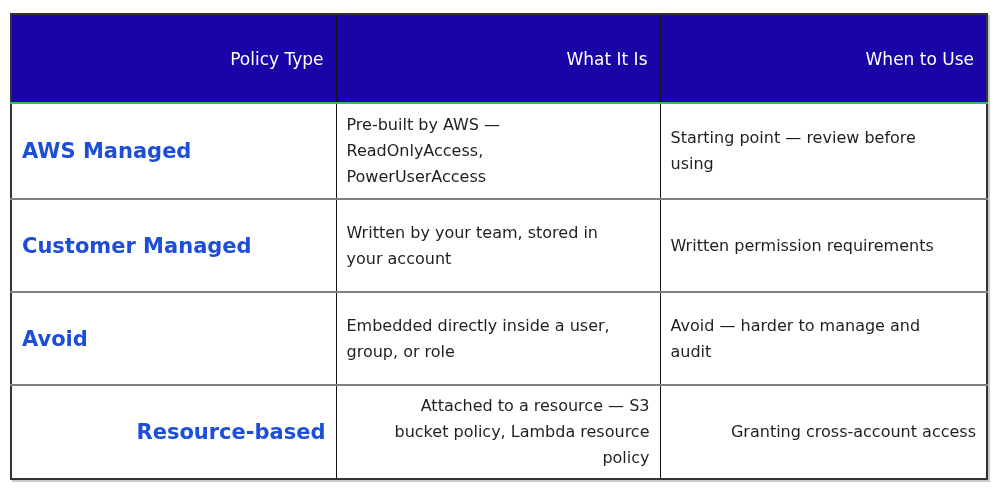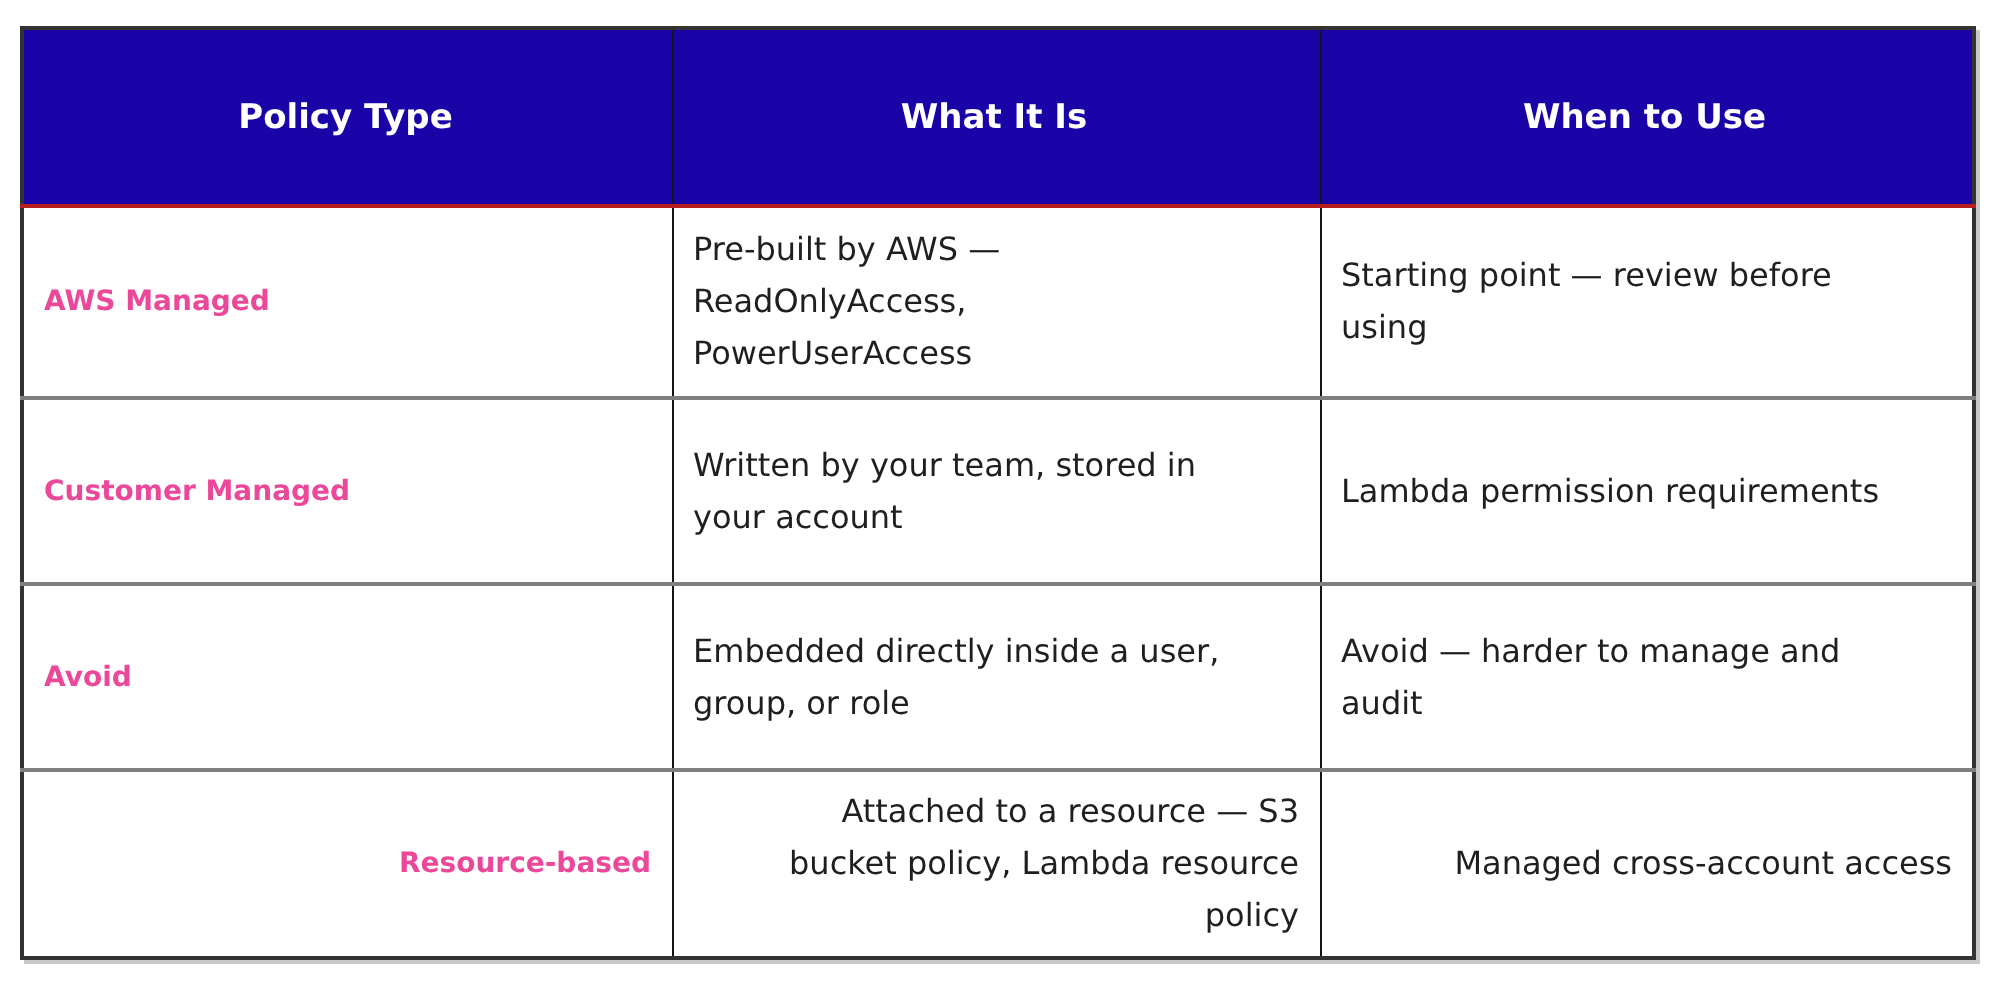--- a/index.html
+++ b/index.html
@@ -29,46 +29,46 @@
     background: #ffffff;
   }
   col.c0 { width: 325px; }
   col.c1 { width: 324px; }
   col.c2 { width: 327px; }
 
   th {
     background: var(--header-bg, #1a04a8);
     color: var(--header-text, #fff);
     font-size: 17px;
-    font-weight: bold;
-    text-align: center;
+    font-weight: normal;
+    text-align: right;
     vertical-align: middle;
     height: 87px;
     padding: 0 12px 0 10px;
-    border-bottom: 2px solid #b91c1c;
+    border-bottom: 2px solid #22c55e;
   }
   th + th, td + td {
     border-left: 1px solid var(--column-divider, #141414);
   }
   td {
     font-size: 16px;
     line-height: 26px;
     color: var(--body-text, #1f1f1f);
     vertical-align: middle;
     text-align: left;
     padding: 0 10px;
     white-space: pre-line;
     border-bottom: 2px solid var(--row-divider, #7f7f7f);
     background: #ffffff;
   }
   tbody tr:last-child td { border-bottom: none; }
   td.col-policy {
     font-weight: bold;
-    font-size: 14px;
-    color: #ec4899;
+    font-size: 21px;
+    color: #1d4ed8;
     margin-left: 44px;
   }
   tr.r0 td { height: 94px; }
   tr.r1 td { height: 91px; }
   tr.r2 td { height: 91px; }
   tr.r3 td { height: 92px; text-align: right; }
 </style>
 </head>
 <body>
 
@@ -92,31 +92,31 @@
         <td>Pre-built by AWS —
 ReadOnlyAccess,
 PowerUserAccess</td>
         <td>Starting point — review before
 using</td>
       </tr>
       <tr class="r1">
         <td class="col-policy">Customer Managed</td>
         <td>Written by your team, stored in
 your account</td>
-        <td>Lambda permission requirements</td>
+        <td>Written permission requirements</td>
       </tr>
       <tr class="r2">
         <td class="col-policy">Avoid</td>
         <td>Embedded directly inside a user,
 group, or role</td>
         <td>Avoid — harder to manage and
 audit</td>
       </tr>
       <tr class="r3">
         <td class="col-policy">Resource-based</td>
         <td>Attached to a resource — S3
 bucket policy, Lambda resource
 policy</td>
-        <td>Managed cross-account access</td>
+        <td>Granting cross-account access</td>
       </tr>
     </tbody>
   </table>
 </div>
 
 </body></html>

